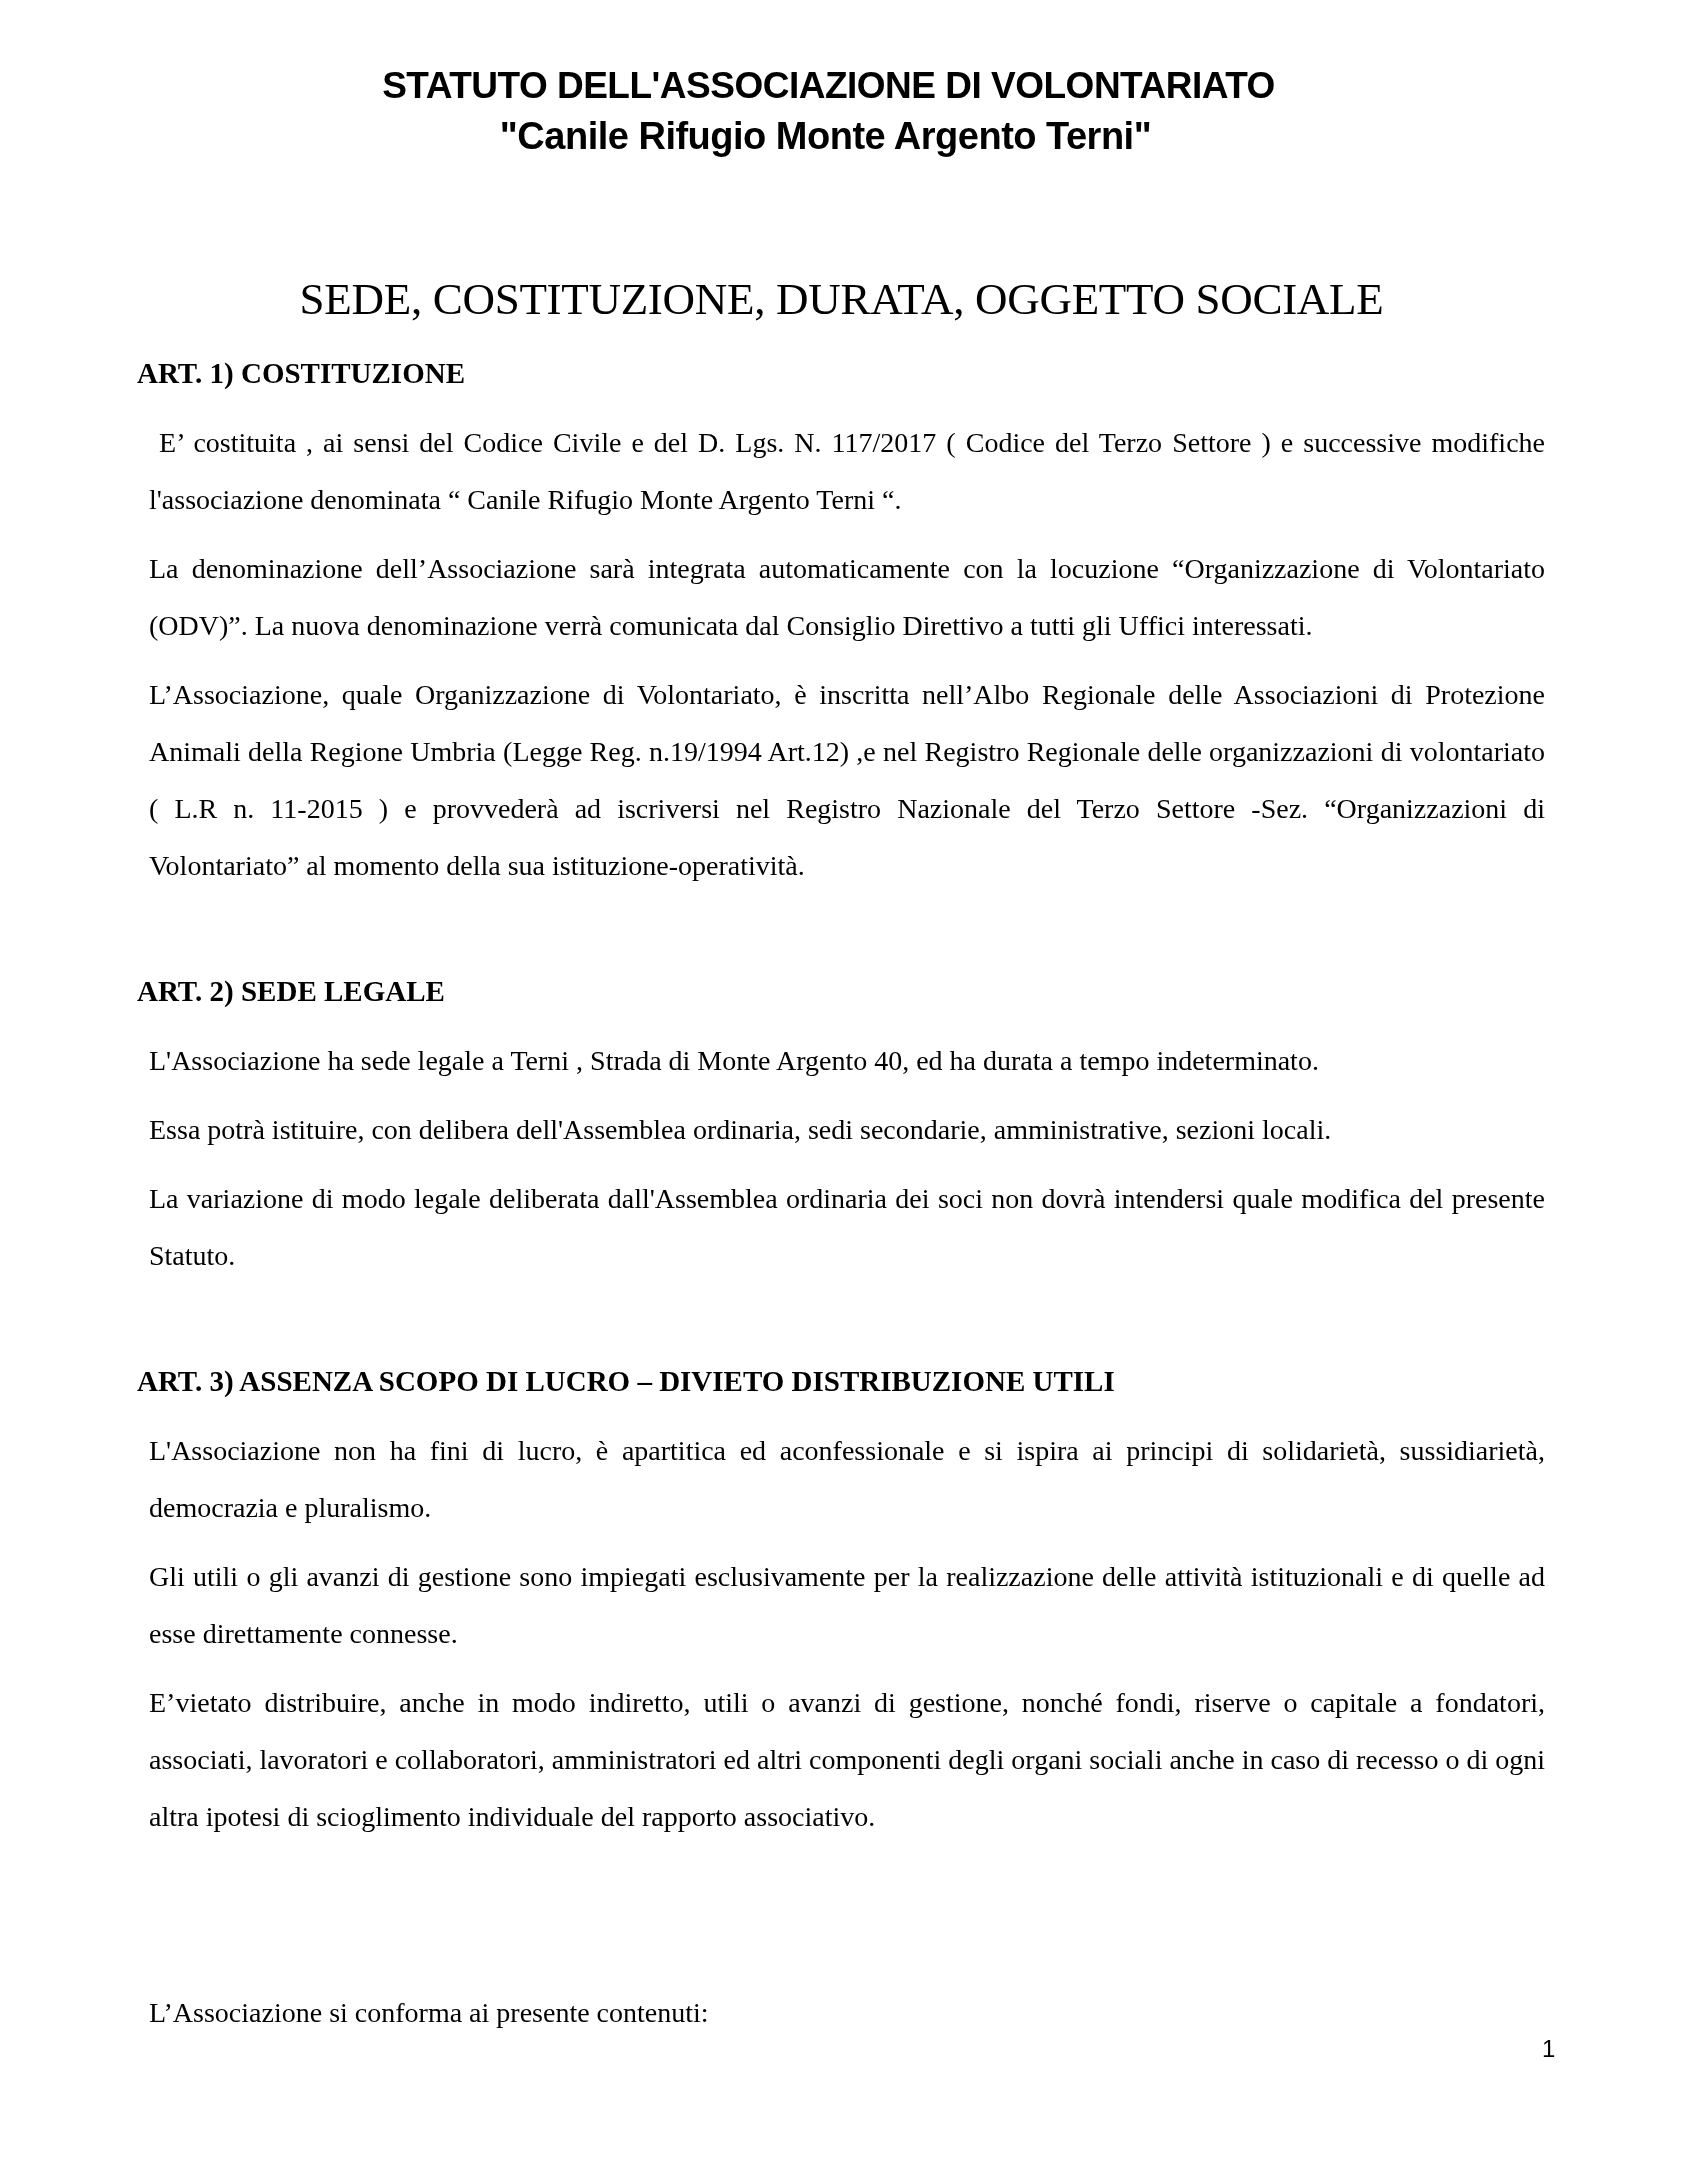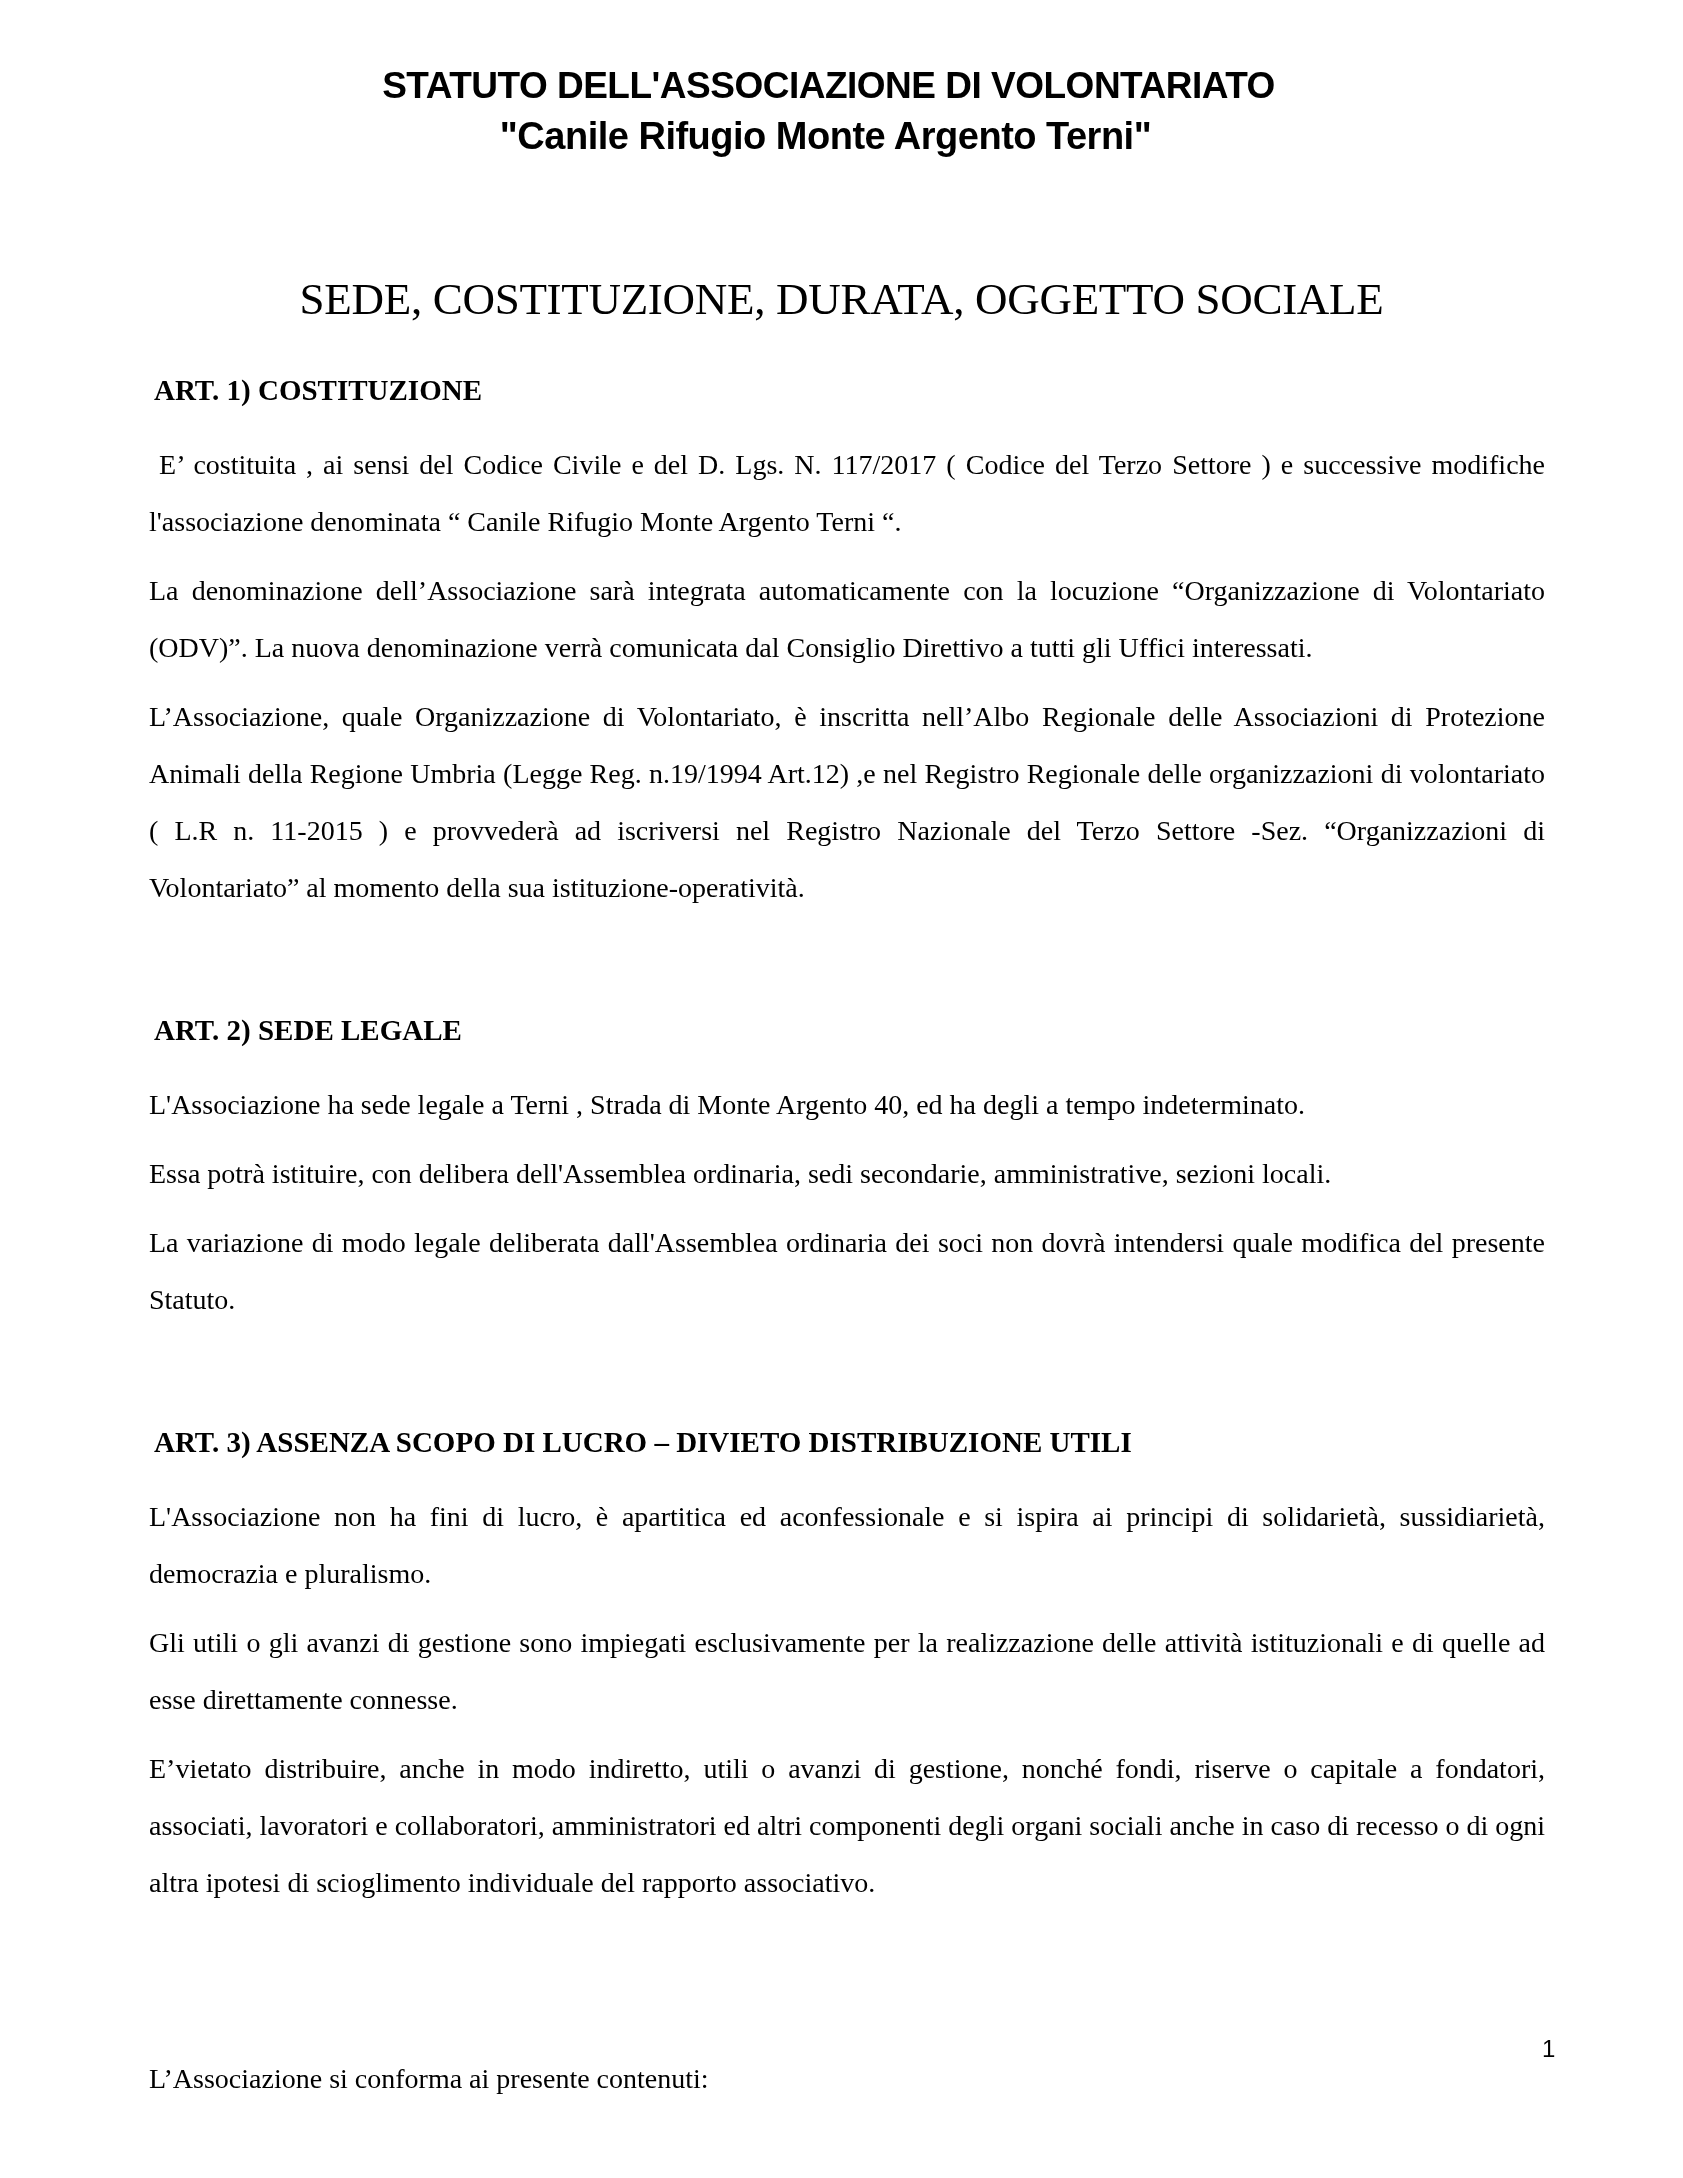--- a/index.html
+++ b/index.html
@@ -13,21 +13,21 @@
   .header .h2 { position: relative; left: -18px; font-size: 38px; }
   .title {
     position: absolute; left: 0; width: 1683px; top: 272px;
     font-family: "Liberation Serif", serif; font-weight: normal; font-size: 45px;
     text-align: center; line-height: 55px; letter-spacing: -0.3px;
   }
   .content {
     position: absolute; left: 137px; width: 1420px; top: 345px;
     font-family: "Liberation Serif", serif; font-size: 28px; line-height: 57px;
   }
-  .art-title { font-weight: bold; font-size: 29px; margin: 17px; }
+  .art-title { font-weight: bold; font-size: 29px; margin: 0; }
   .para { margin: 12px; text-align: justify; }
   .para.last { text-align: left; }
   .gap1 { height: 57px; }
   .gap2 { height: 115px; }
   .page-num {
     position: absolute; left: 1542px; top: 2035px;
     font-family: "Liberation Sans", sans-serif; font-size: 24px;
   }
 </style>
 </head>
@@ -46,21 +46,21 @@
     <p class="art-title">ART. 1)  COSTITUZIONE</p>
     <p class="para" style="white-space:pre-wrap;"> E’ costituita , ai sensi del Codice Civile e del D. Lgs. N. 117/2017 ( Codice del Terzo Settore ) e successive modifiche  l'associazione denominata “ Canile Rifugio Monte Argento Terni “.</p>
     <p class="para">La denominazione dell’Associazione sarà integrata automaticamente con la locuzione “Organizzazione di Volontariato (ODV)”. La nuova denominazione verrà comunicata dal Consiglio Direttivo a tutti gli Uffici interessati.</p>
     <p class="para">L’Associazione, quale Organizzazione di Volontariato, è inscritta nell’Albo Regionale delle Associazioni di Protezione Animali della Regione Umbria (Legge Reg. n.19/1994 Art.12) ,e nel Registro Regionale delle organizzazioni di volontariato ( L.R n. 11-2015 ) e provvederà ad iscriversi nel Registro Nazionale del Terzo Settore -Sez. “Organizzazioni di Volontariato” al momento della sua istituzione-operatività.</p>
   </section>
 
   <div class="gap1"></div>
 
   <section>
     <p class="art-title">ART. 2) SEDE LEGALE</p>
-    <p class="para last">L'Associazione ha sede legale a Terni , Strada di Monte Argento 40, ed ha degli a tempo indeterminato.</p>
+    <p class="para last">L'Associazione ha sede legale a Terni , Strada di Monte Argento 40, ed ha durata a tempo indeterminato.</p>
     <p class="para last">Essa potrà istituire, con delibera dell'Assemblea ordinaria, sedi secondarie, amministrative, sezioni locali.</p>
     <p class="para">La variazione di modo legale deliberata dall'Assemblea ordinaria dei soci non dovrà intendersi quale modifica del presente Statuto.</p>
   </section>
 
   <div class="gap1"></div>
 
   <section>
     <p class="art-title">ART. 3) ASSENZA SCOPO DI LUCRO – DIVIETO DISTRIBUZIONE UTILI</p>
     <p class="para">L'Associazione non ha fini di lucro, è apartitica ed aconfessionale e si ispira ai principi di solidarietà, sussidiarietà, democrazia e pluralismo.</p>
     <p class="para">Gli utili o gli avanzi di gestione sono impiegati esclusivamente per la realizzazione delle attività istituzionali e di quelle ad esse direttamente connesse.</p>

